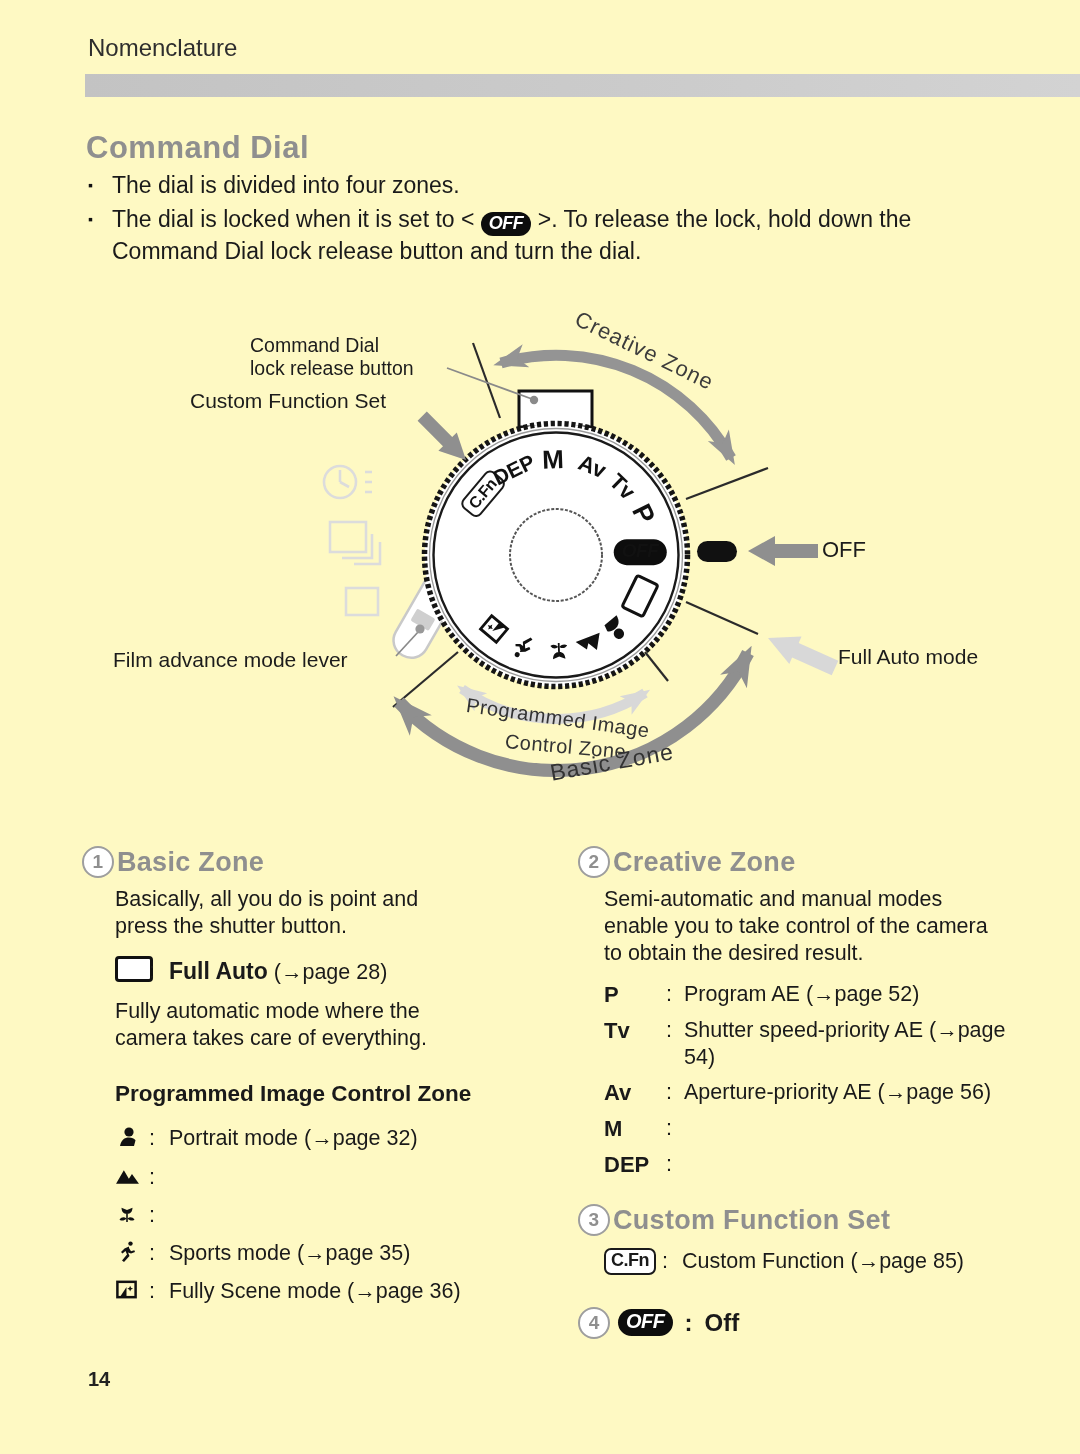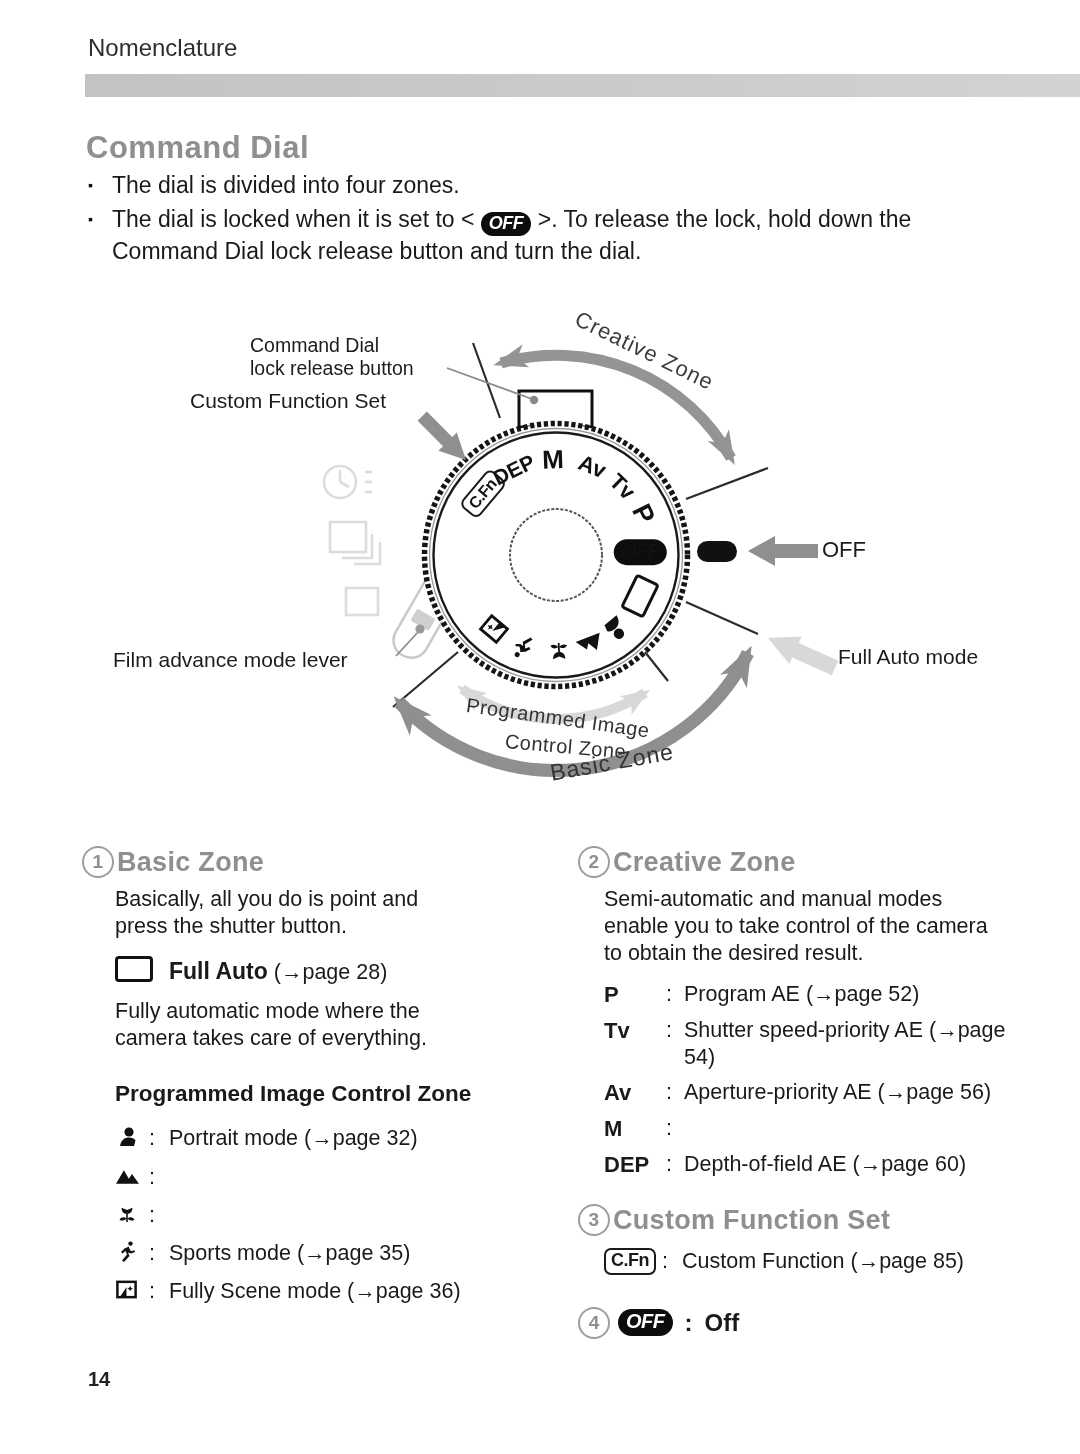--- a/index.html
+++ b/index.html
@@ -1,16 +1,16 @@
 <!DOCTYPE html>
 <html><head>
 <meta charset="utf-8">
 <style>
   html,body{margin:0;padding:0;background:#e8e8e8;}
-  .page{position:relative;width:1080px;height:1454px;background:#ffffff;overflow:hidden;
+  .page{position:relative;width:1080px;height:1454px;background:#fef9c3;overflow:hidden;
         font-family:"Liberation Sans","DejaVu Sans",sans-serif;color:#1a1a1a;}
   .abs{position:absolute;}
 
   
   .hdr-title{left:88px;top:34px;font-size:24px;color:#2e2e2e;}
   .hdr-bar{left:85px;top:74px;width:995px;height:23px;
            background:linear-gradient(90deg,#c3c3c3,#cbcbcb 55%,#d3d3d3);}
 
   .cmd-title{left:86px;top:130px;font-size:31px;font-weight:700;color:#8f8f8f;letter-spacing:.5px;}
 
@@ -290,21 +290,20 @@
         <span class="ccolon">:</span>
         <span class="cdesc">Aperture-priority AE (→page 56)</span>
       </div>
       <div class="crow">
         <span class="term">M</span>
         <span class="ccolon">:</span>
       </div>
       <div class="crow">
         <span class="term">DEP</span>
         <span class="ccolon">:</span>
-        <span class="cdesc">Depth-of-field AE (→page 60)</span>
       </div>
     </div>
 
     <div class="sec-h" style="margin-top:26px;">
       <span class="cnum">3</span>
       <span>Custom Function Set</span>
     </div>
     <div class="mrow" style="margin:12px 0 0 26px;">
       <span class="micon" style="width:58px;">
         <span class="cfn-badge">C.Fn</span></span>

